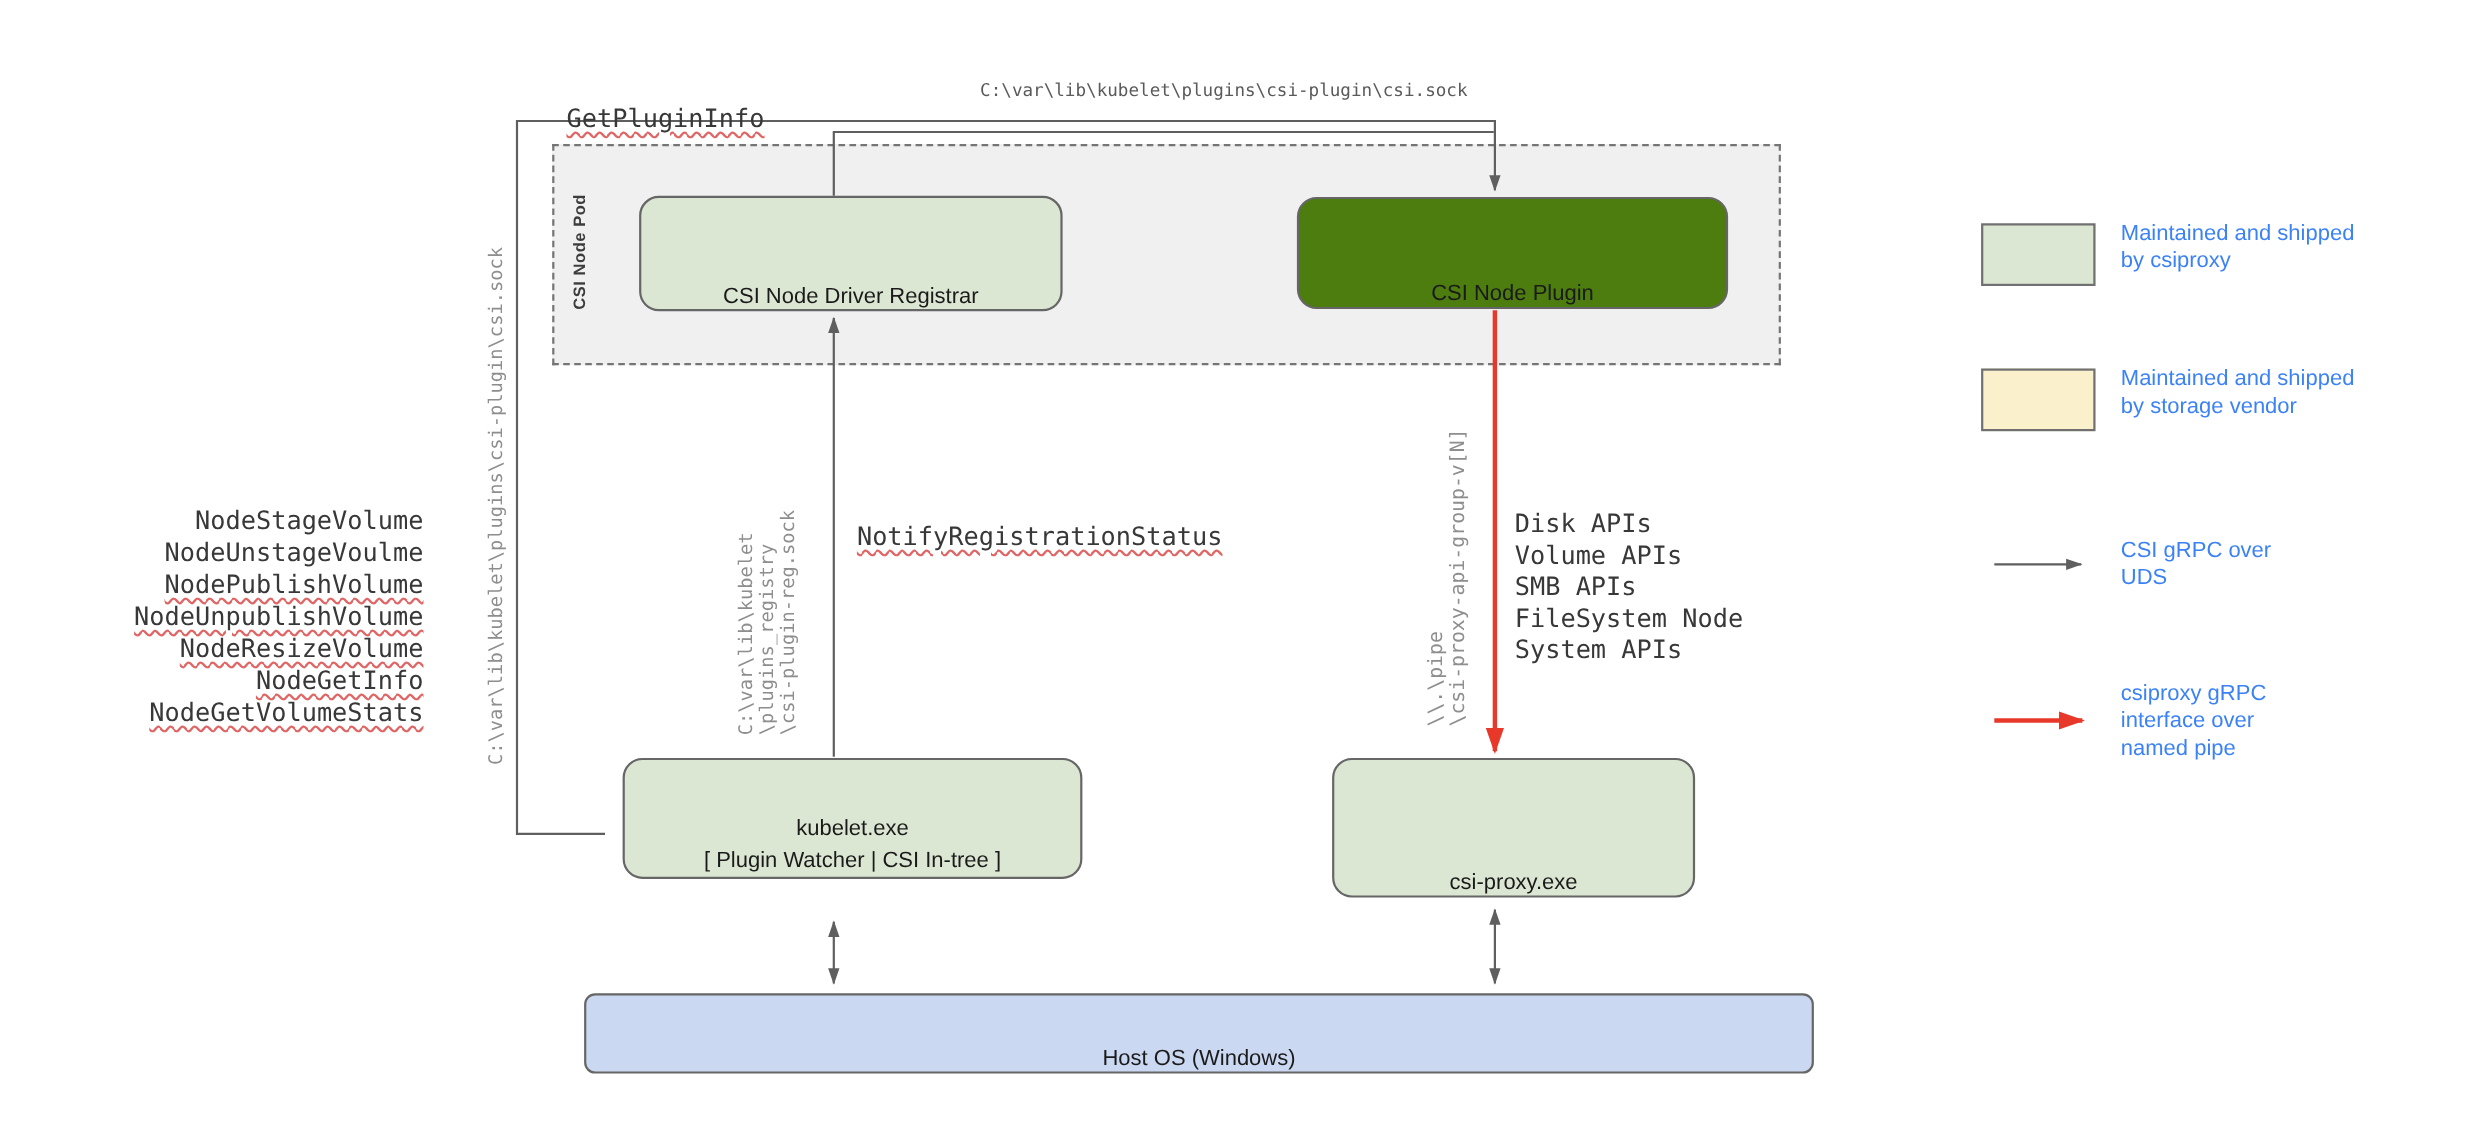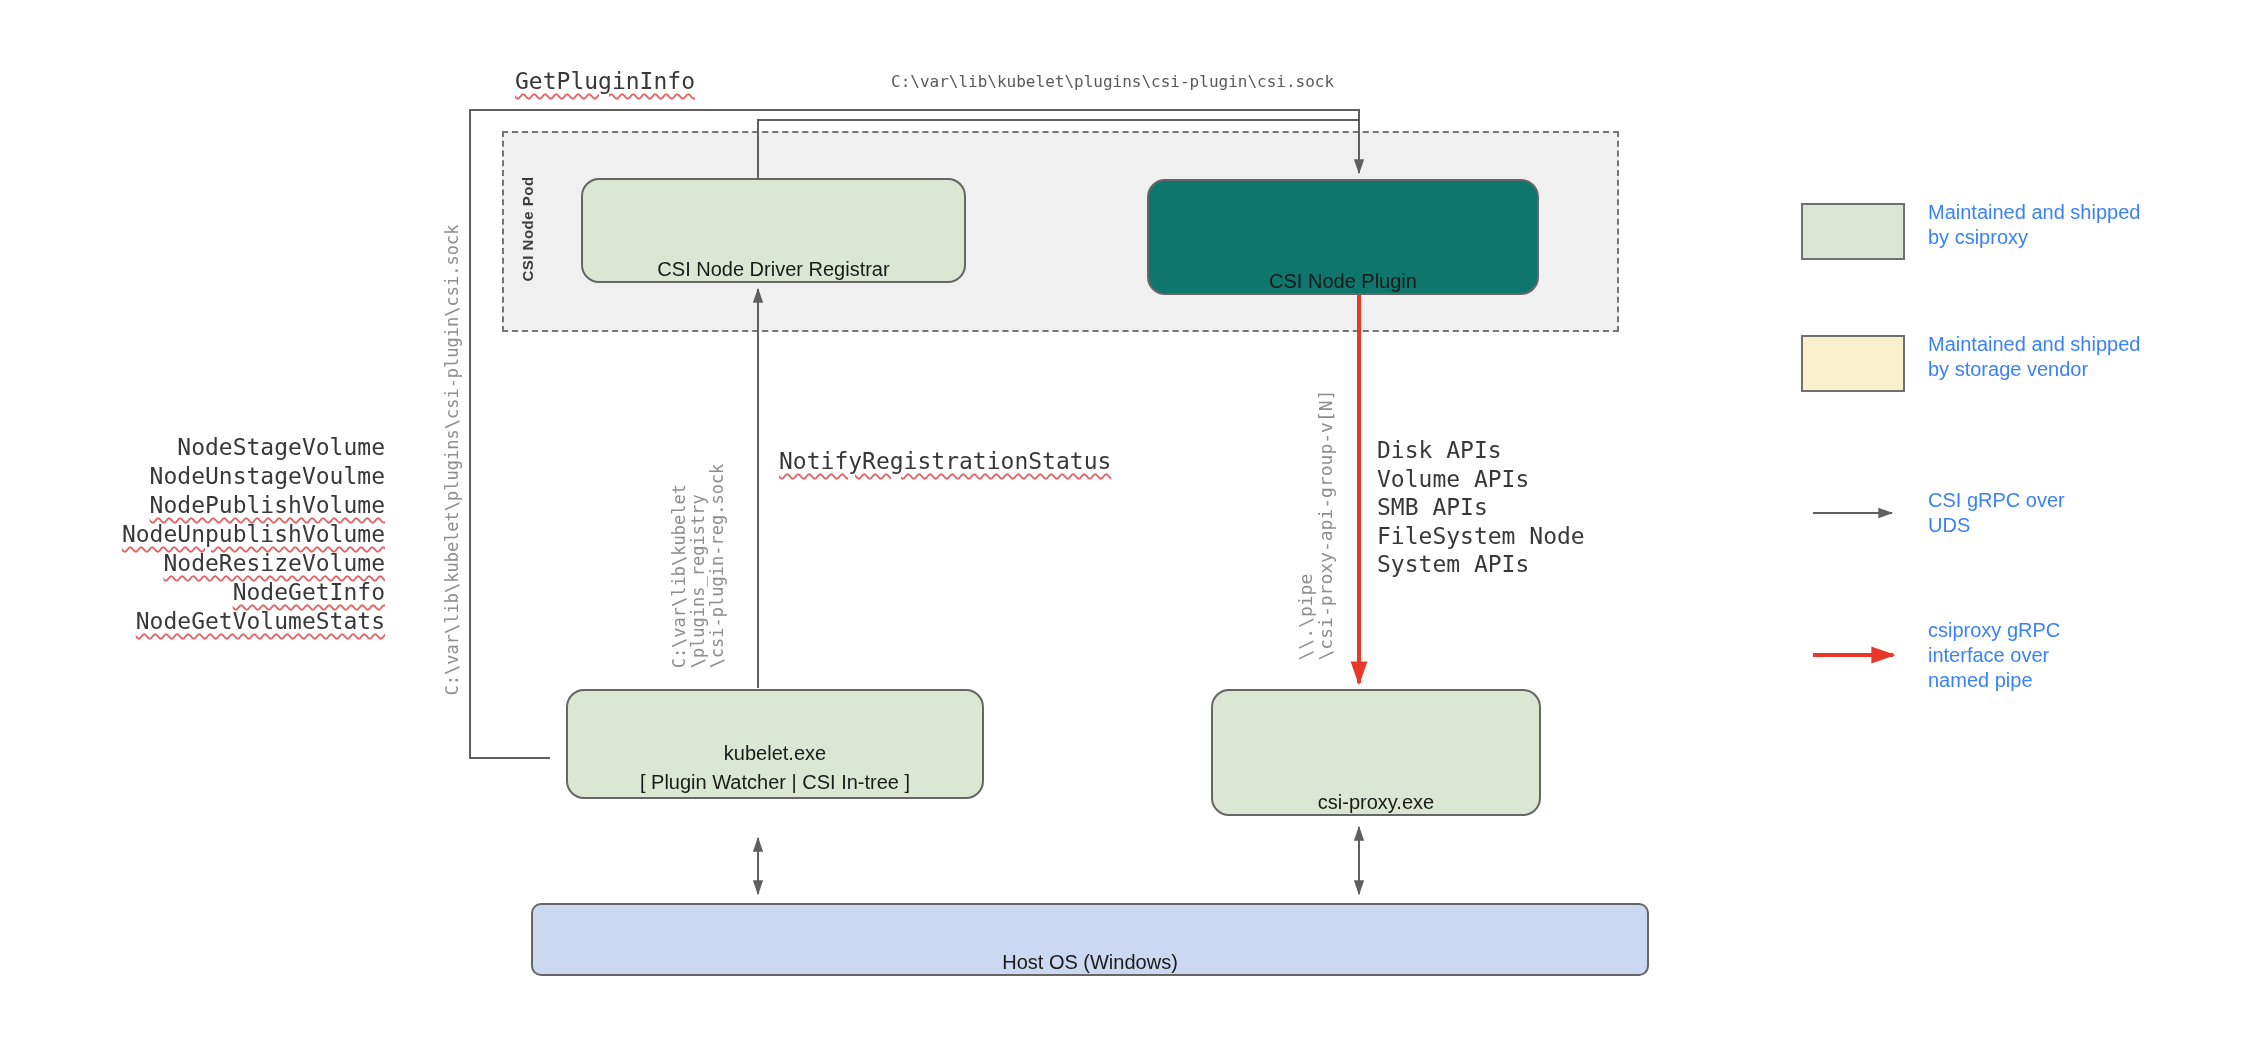--- a/index.html
+++ b/index.html
@@ -11,27 +11,27 @@
   
   .pod{left:502px;top:131px;width:1113px;height:197px;background:#f0f0f0;
        border:2px dashed #757575;z-index:1;}
   .pod-label{left:527px;top:229px;transform:translate(-50%,-50%) rotate(-90deg);
        font-size:15px;font-weight:bold;color:#3c3c3c;white-space:nowrap;z-index:2;letter-spacing:.5px;}
   
   .node{display:flex;flex-direction:column;align-items:center;justify-content:flex-end;
         text-align:center;color:#1a1a1a;font-size:20px;z-index:3;box-sizing:border-box;margin-left:16px;}
   .rounded{border:2px solid #666666;border-radius:18px;}
   .registrar{left:565px;top:178px;width:385px;height:105px;background:#dbe7d3;}
-  .plugin{left:1131px;top:179px;width:392px;height:116px;background:#0f766e;}
+  .plugin{left:1163px;top:179px;width:392px;height:102px;background:#4d7c0f;}
   .kubelet{left:550px;top:689px;width:418px;height:110px;background:#dbe7d3;line-height:29px;}
   .csiproxy{left:1195px;top:689px;width:330px;height:127px;background:#dbe7d3;}
   .hostos{left:515px;top:903px;width:1118px;height:73px;background:#cbd8f1;
           border:2px solid #666666;border-radius:10px;}
   
-  .mono-big{font-family:"DejaVu Sans Mono",monospace;font-size:23px;color:#383838;white-space:nowrap;z-index:4;}
+  .mono-big{font-family:"DejaVu Sans Mono",monospace;font-size:23px;color:#383838;white-space:nowrap;z-index:4;margin-top:27px;}
   .mono-sm{font-family:"DejaVu Sans Mono",monospace;font-size:17px;color:#8e8e8e;white-space:nowrap;z-index:4;}
   .mono-top{font-family:"DejaVu Sans Mono",monospace;font-size:16px;color:#5a5a5a;white-space:nowrap;z-index:4;}
   .vert{transform:translate(-50%,-50%) rotate(-90deg);line-height:19px;}
   .sq{text-decoration:underline wavy #e06666;text-decoration-thickness:2px;text-underline-offset:4px;}
   .rpc-list{left:90px;top:433px;width:295px;text-align:right;line-height:29px;}
   .reg-rpcs{left:779px;top:446px;line-height:30px;text-align:left;}
   .api-list{left:1377px;top:436px;line-height:28.5px;text-align:left;}
   .gpi{left:515px;top:68px;}
   .sock-top{left:891px;top:72px;}
   

